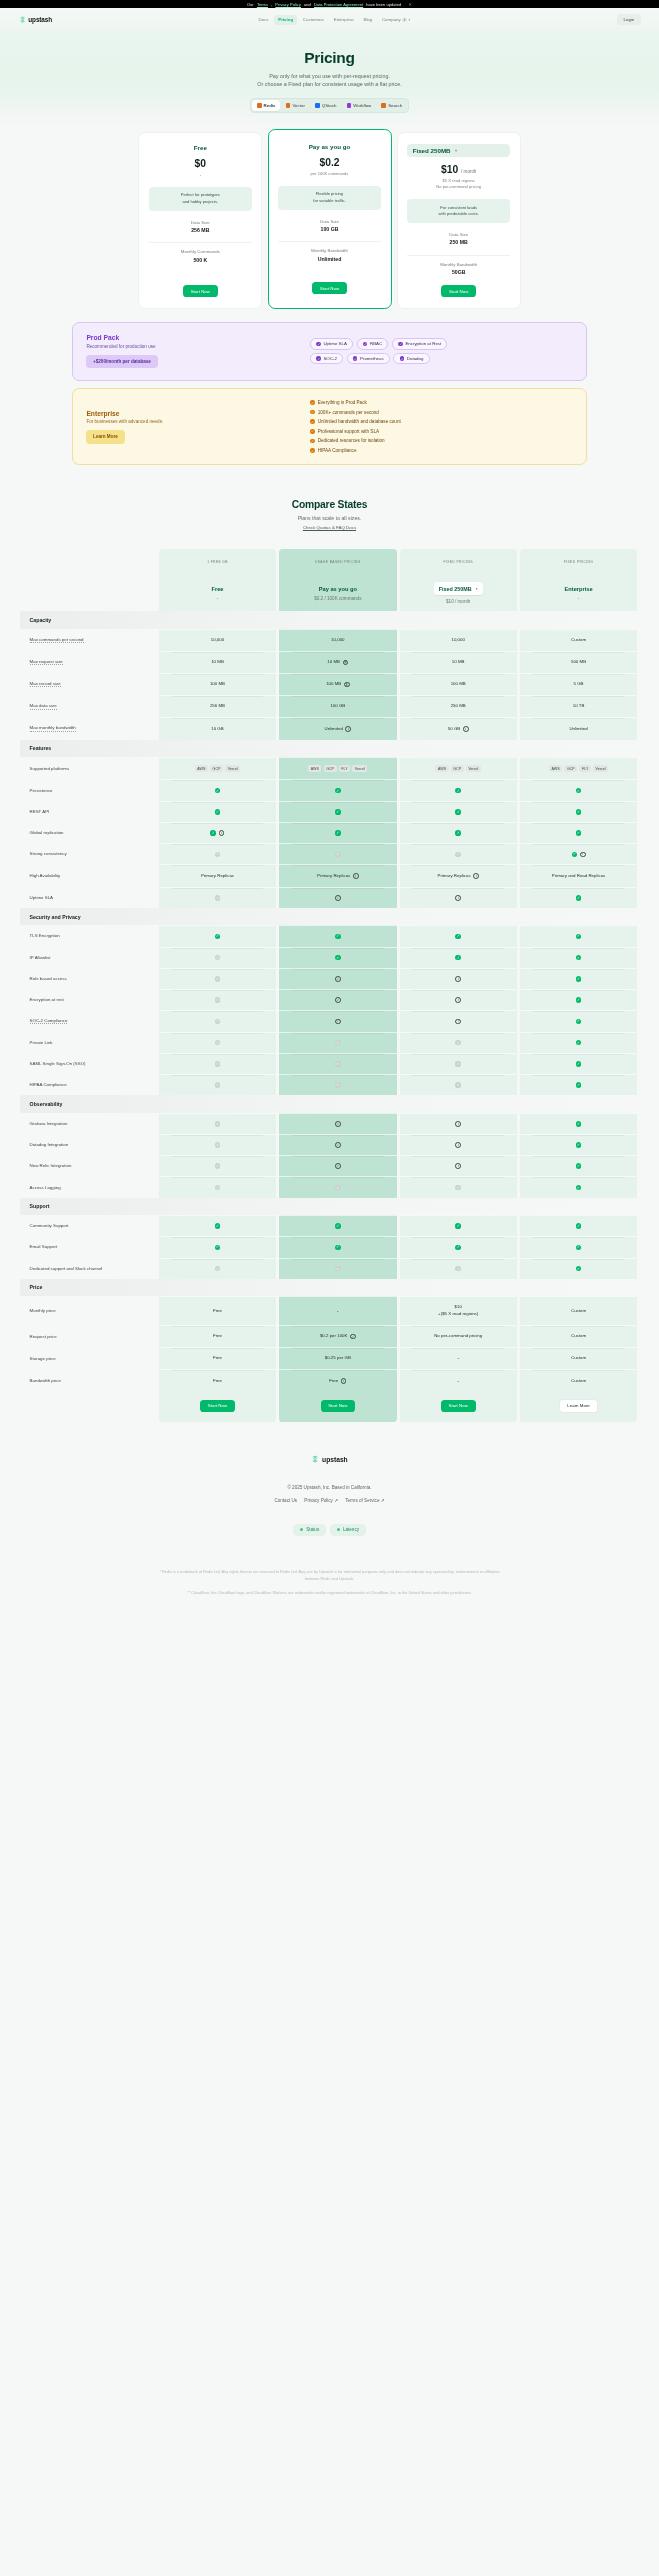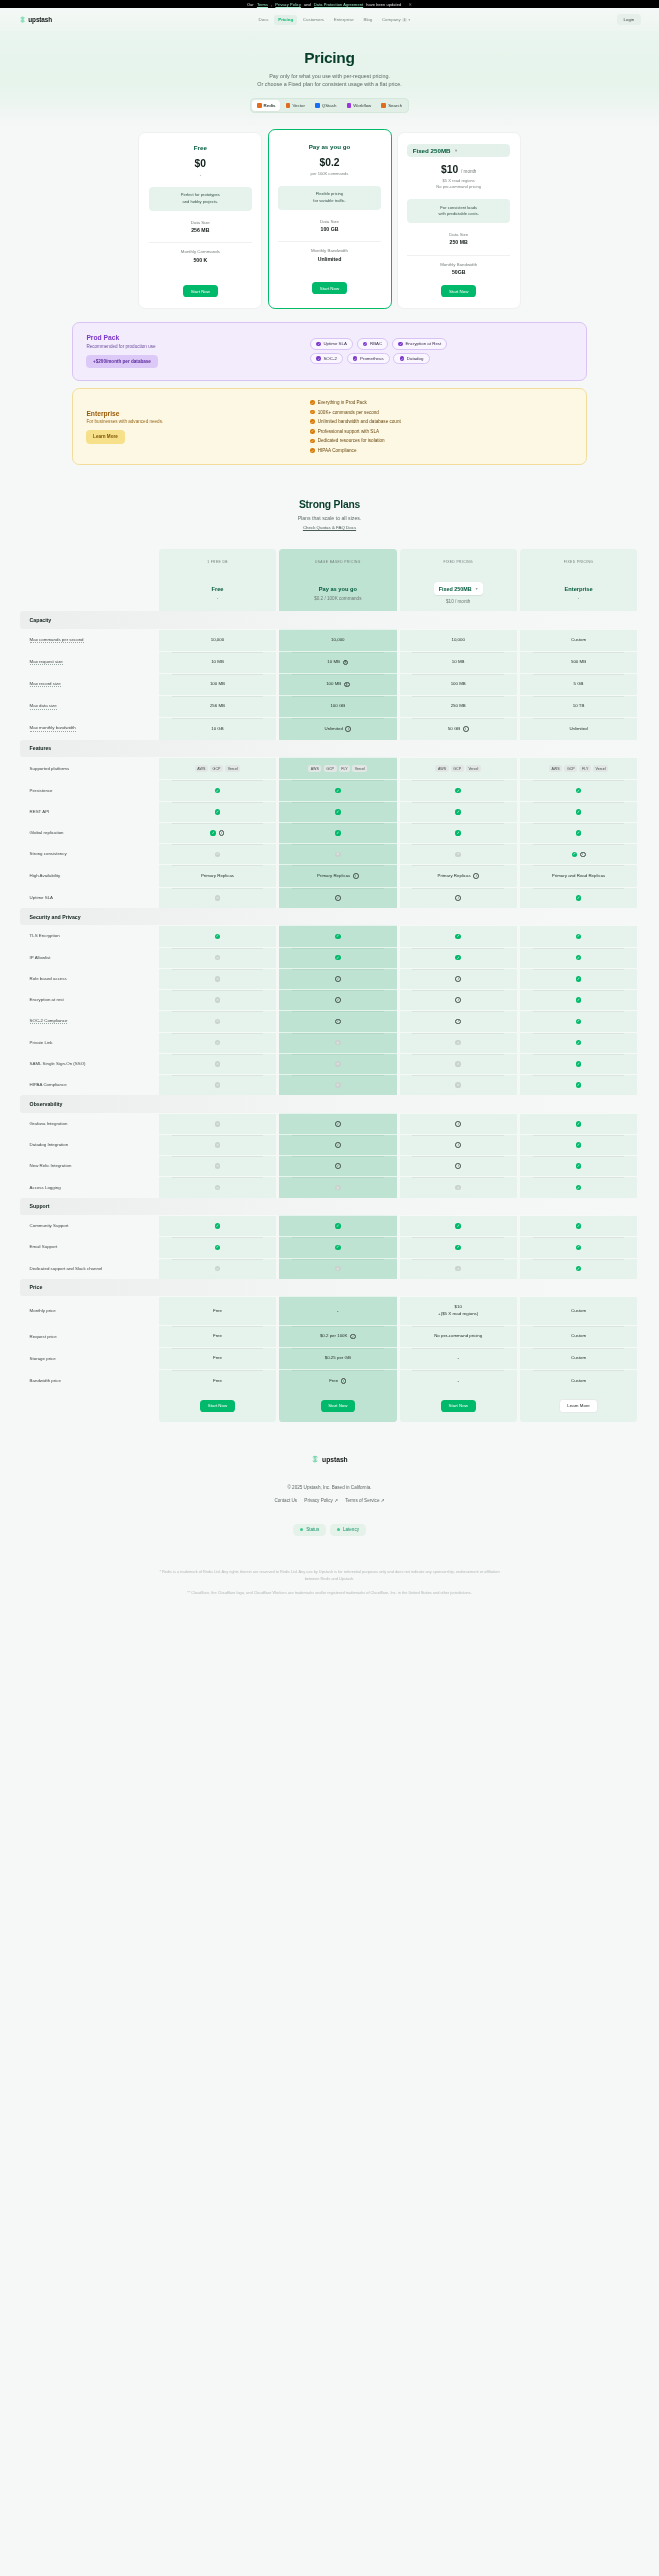--- a/index.html
+++ b/index.html
@@ -426,21 +426,21 @@
         <li>
             <i class="dot-check am">✓</i>
             <span>HIPAA Compliance</span>
           </li>
       </ul>
     </div>
   </div>
 </div>
 
 <div class="compare-head">
-  <h2>Strong Plans</h2>
+  <h2>Compare States</h2>
   <p>Plans that scale to all sizes.</p>
   <a>Check Quotas &amp; FAQ Docs</a>
 </div>
 
 <div class="tbl">
   <div class="row eyerow">
     <div class="c0"></div>
     <div class="col">
         <span class="eyebrow">1 FREE DB</span>
       </div>

